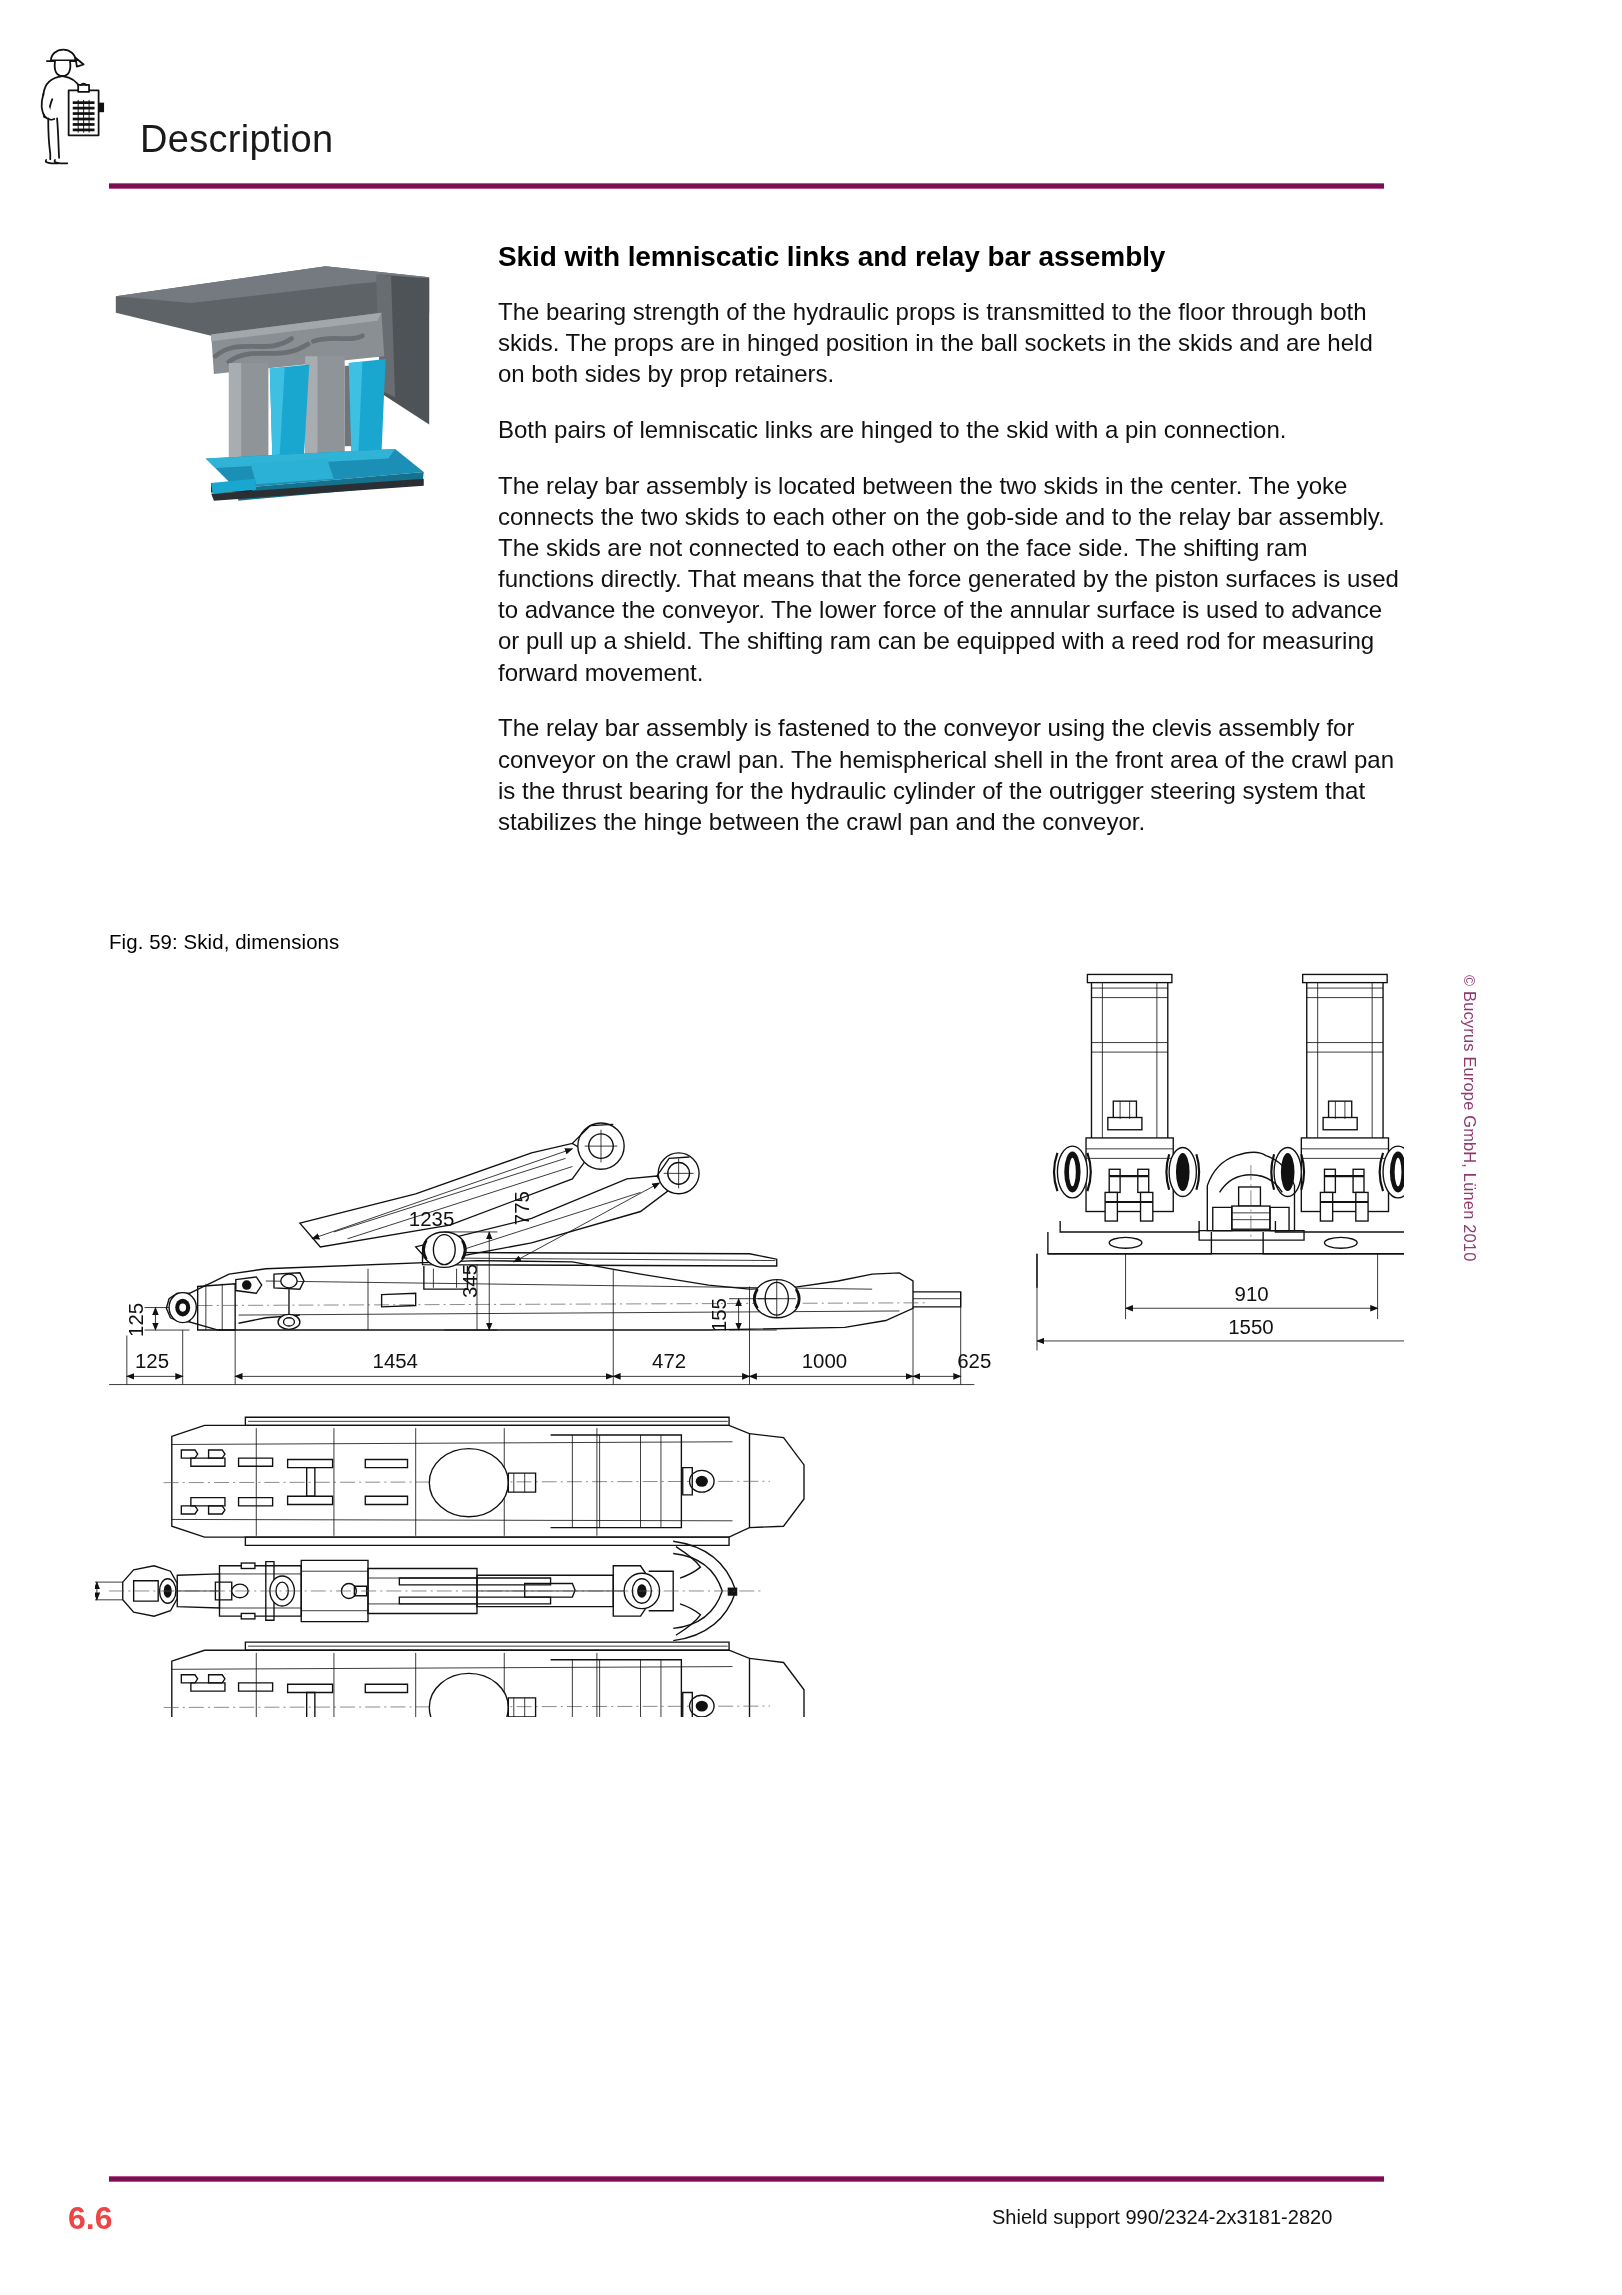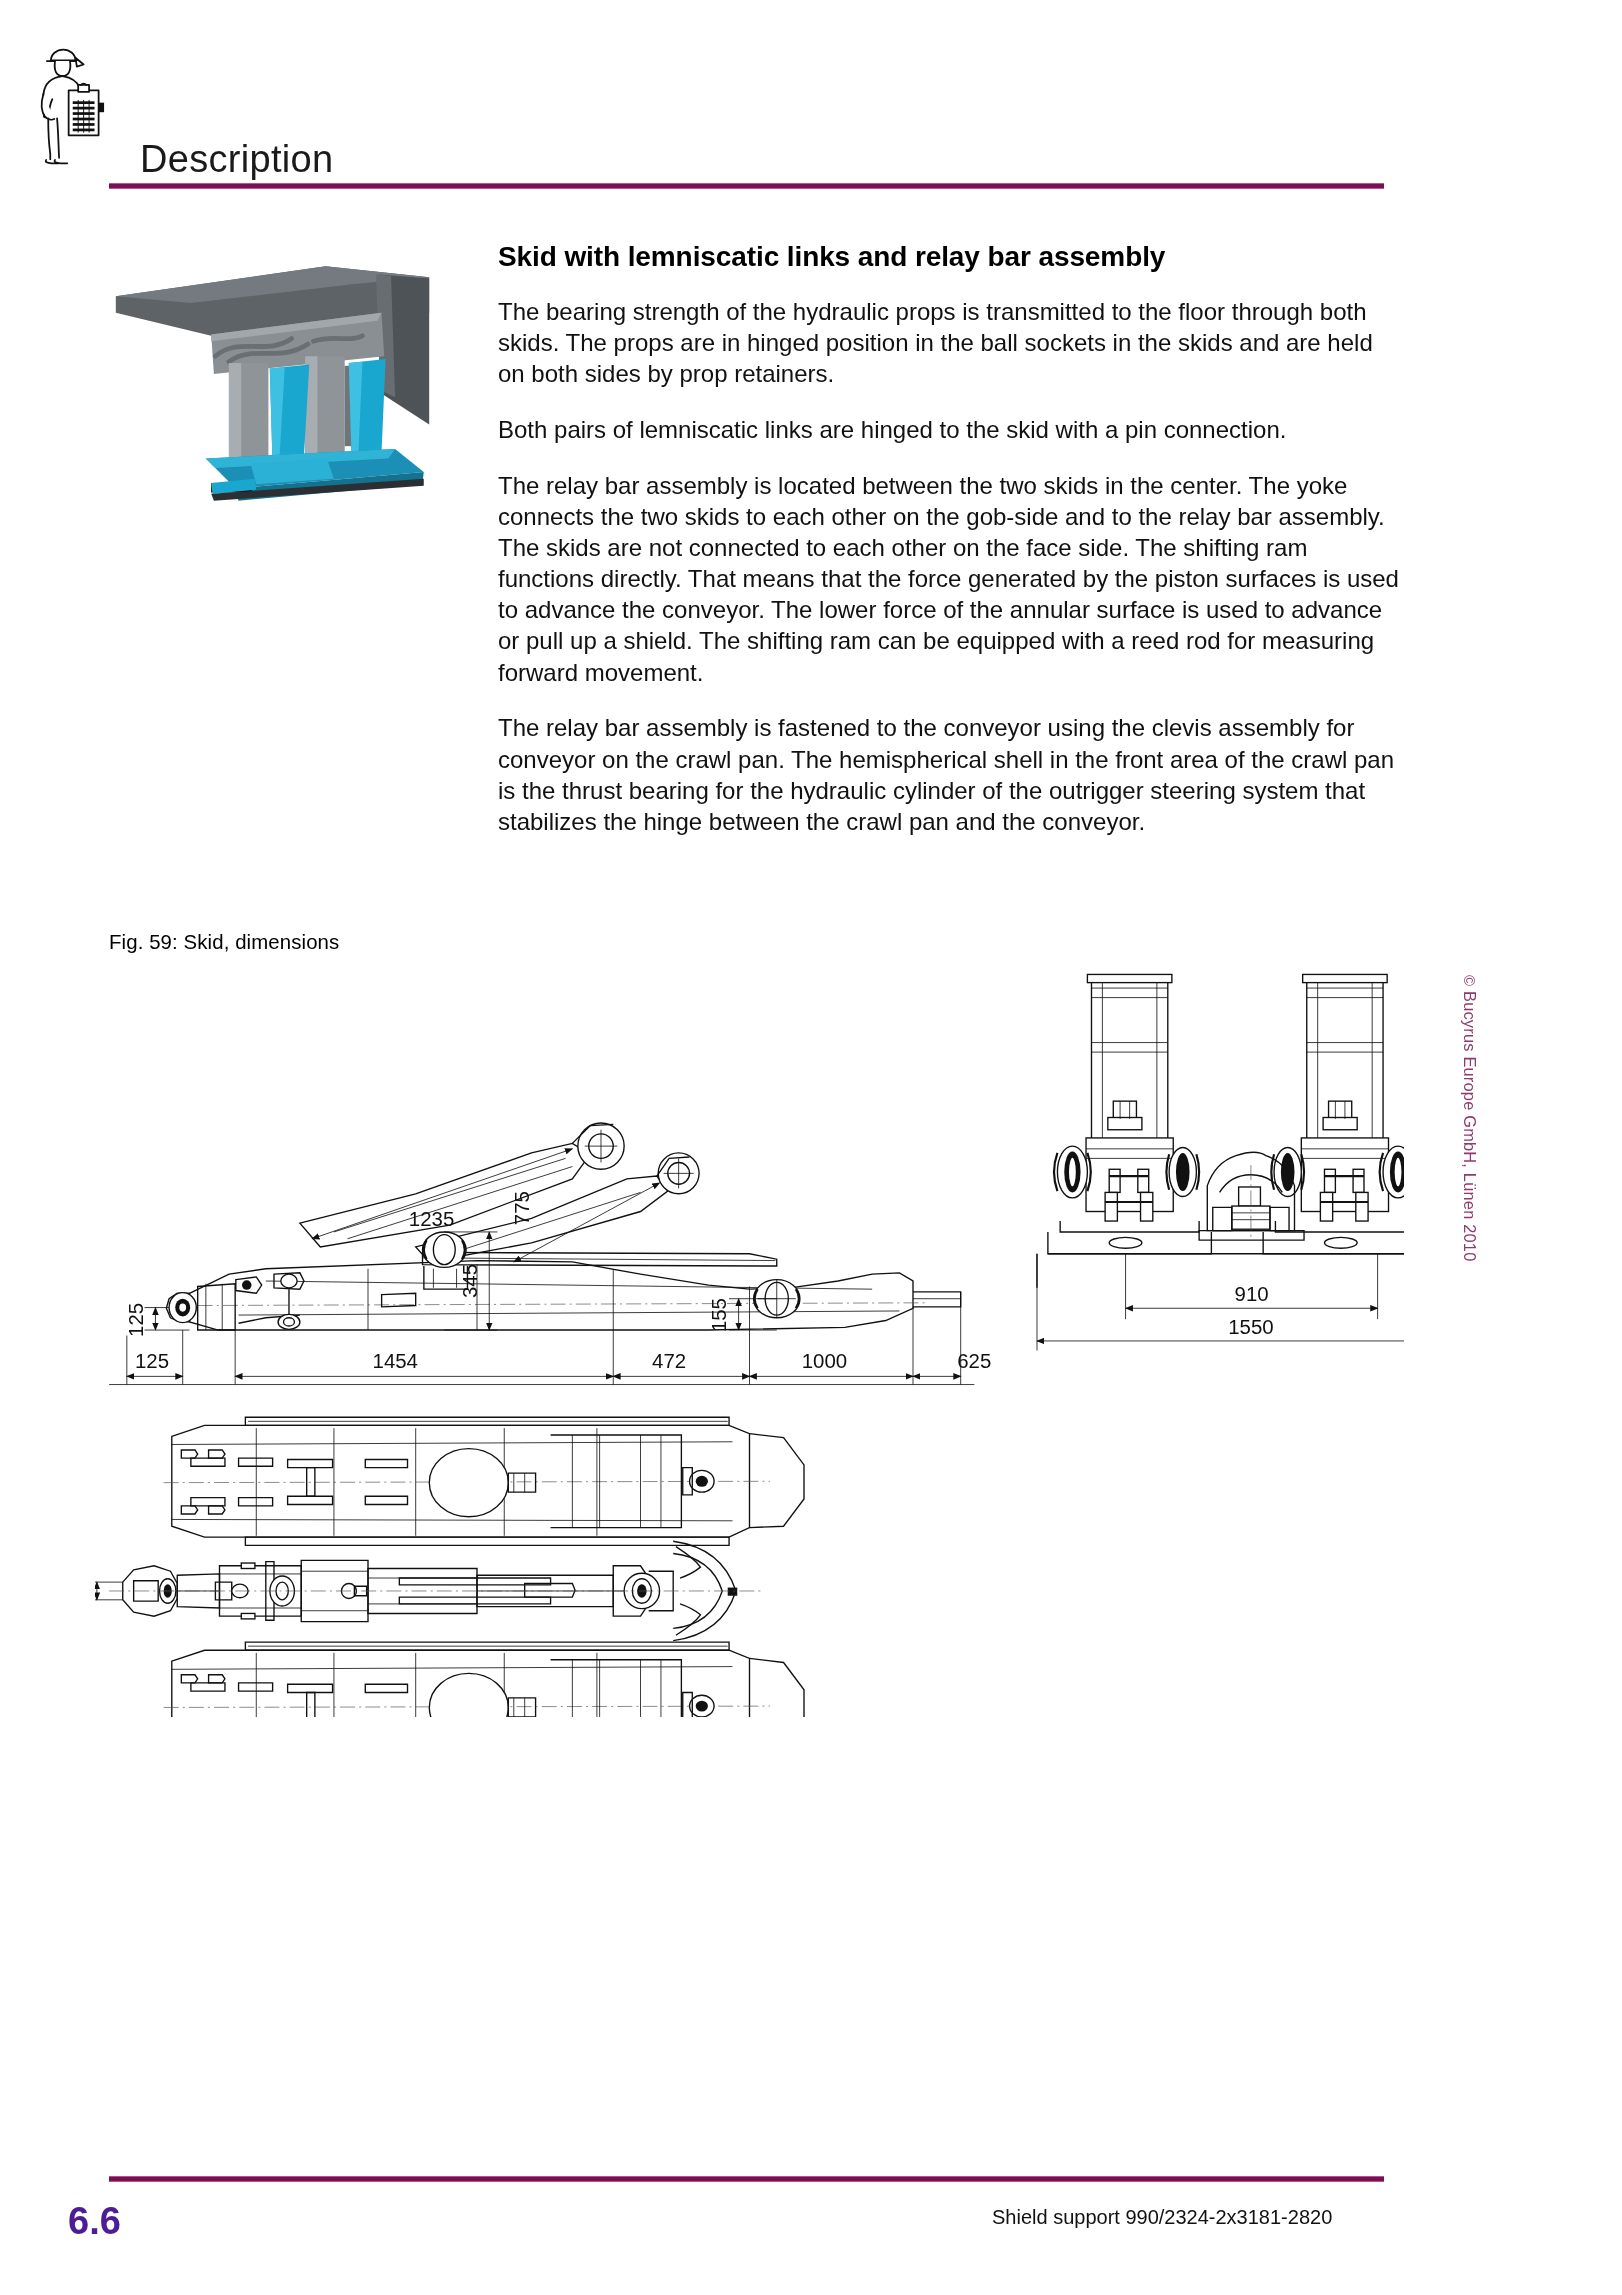--- a/index.html
+++ b/index.html
@@ -15,21 +15,21 @@
   }
 
   
   #header {
     position:absolute; left:0; top:0; width:1622px; height:204px;
   }
   #header-icon {
     position:absolute; left:33px; top:40px; width:89px; height:126px;
   }
   #header-title {
-    position:absolute; left:140px; top:140px;
+    position:absolute; left:140px; top:120px;
     font-size:38px; font-weight:400; letter-spacing:0.3px;
     color:#1a1a1a; line-height:1;
   }
   #header-rule {
     position:absolute; left:109px; top:183px; width:1275px; height:6.1px;
     background:#7c0f52;
     border-top:1.4px solid #b8558e;
     border-bottom:1.4px solid #b8558e;
   }
 
@@ -74,21 +74,21 @@
 
   
   #footer-rule {
     position:absolute; left:109px; top:2176px; width:1275px; height:6.1px;
     background:#7c0f52;
     border-top:1.4px solid #b8558e;
     border-bottom:1.4px solid #b8558e;
   }
   #page-number {
     position:absolute; left:68px; top:2200px;
-    font-size:38px; font-weight:bold; color:#4c1d95;
+    font-size:32px; font-weight:bold; color:#ef4444;
   }
   #footer-doc {
     position:absolute; left:992px; top:2206px;
     font-size:20px; color:#111;
   }
 </style>
 </head>
 <body>
 
 <div id="header">

